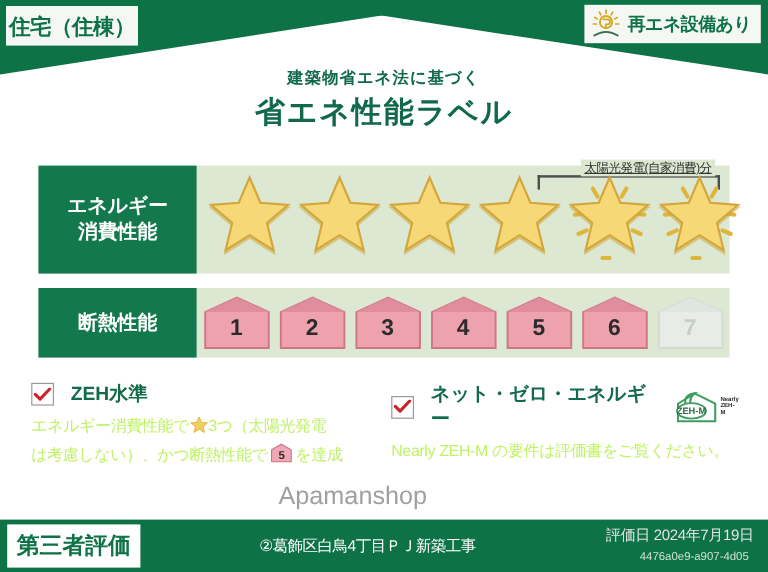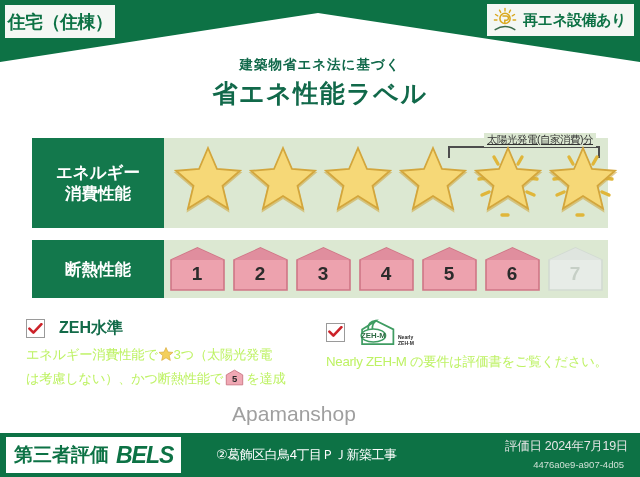--- a/index.html
+++ b/index.html
@@ -72,21 +72,21 @@
         display:flex; align-items:center; justify-content:center; flex:none;}
   .chk svg{ display:block; }
   .info-title{ color:#136b49; font-weight:bold; font-size:16px; letter-spacing:0px;margin-left:7px; }
   .info-body{ margin-top:6px; font-size:13.3px; color:#bef264; line-height:1.55;
               letter-spacing:-0.3px; }
   .inline-star{ display:inline-block; vertical-align:-3px; }
   .inline-five{
     display:inline-block; vertical-align:-3px; width:19px; height:16px;
     position:relative; margin:0 2px;
   }
-  .zehm-badge{ display:inline-flex; align-items:flex-end; gap:2px; vertical-align:-7px; margin-left:4px;}
+  .zehm-badge{ display:inline-flex; align-items:center; gap:2px; vertical-align:-7px; margin-left:4px;}
   .zehm-sub{ font-size:5px; color:#2b2b2b; line-height:1.1; font-weight:bold; }
   
   .footer{ position:absolute; left:0; bottom:0; width:640px; height:44px; background:#0d7245; }
   .bels{ position:absolute; left:6px; bottom:4px; height:36px; background:#fff;
          display:flex; align-items:center; gap:7px; padding:0 8px; }
   .bels-jp{ color:#0d7245; font-size:19px; font-weight:bold; letter-spacing:0px; }
   .bels-en{ color:#0d7245; font-size:23px; font-weight:bold; font-style:italic; letter-spacing:-1px;}
   .proj{ position:absolute; left:216px; bottom:13px; color:#fff; font-size:13px; letter-spacing:-0.5px;}
   .evaldate{ position:absolute; right:12px; bottom:22px; color:#e5e5e5; font-size:12.5px; letter-spacing:-0.3px;}
   .evalid{ position:absolute; right:16px; bottom:7px; color:#cfe0d6; font-size:9.5px; letter-spacing:0px;}
@@ -253,20 +253,21 @@
     </div>
   </div>
 
   <div class="info info-right">
     <div class="info-head">
       <span class="chk">
         <svg width="15" height="12" viewBox="0 0 15 12">
           <path d="M1.4 5.6 L5.4 9.6 L13.4 1.2" fill="none" stroke="#cc2229" stroke-width="2.6" stroke-linecap="round" stroke-linejoin="round"></path>
         </svg>
       </span>
+      <span class="info-title">ネット・ゼロ・エネルギー</span>
       <span class="zehm-badge">
         <svg width="40" height="28" viewBox="0 0 46 32">
           <path d="M23 3 L43 13 L43 30 L7 30 L7 13 Z" fill="#ffffff" stroke="#3f9c62" stroke-width="2"></path>
           <path d="M14 13 q-1 -9 9 -10 q-5 4 -4 10" fill="none" stroke="#3f9c62" stroke-width="2" stroke-linecap="round"></path>
           <ellipse cx="20" cy="20" rx="14" ry="7.5" fill="#ffffff" stroke="#3f9c62" stroke-width="1.8"></ellipse>
           <text x="20" y="23.4" font-size="9" font-weight="bold" text-anchor="middle" fill="#2e6b44" font-family="Liberation Sans, sans-serif">ZEH-M</text>
         </svg>
         <span class="zehm-sub">
           <span>Nearly</span><br>
           <span>ZEH-M</span>
@@ -274,19 +275,18 @@
       </span>
     </div>
     <div class="info-body">Nearly ZEH-M の要件は評価書をご覧ください。</div>
   </div>
 
   <div class="watermark">Apamanshop</div>
 
   <div class="footer">
     <div class="bels">
       <span class="bels-jp">第三者評価</span>
-      <span class="bels-en">BELS</span>
     </div>
     <div class="proj">②葛飾区白鳥4丁目ＰＪ新築工事</div>
     <div class="evaldate">評価日 2024年7月19日</div>
     <div class="evalid">4476a0e9-a907-4d05</div>
   </div>
 </div>
 
 </body></html>

